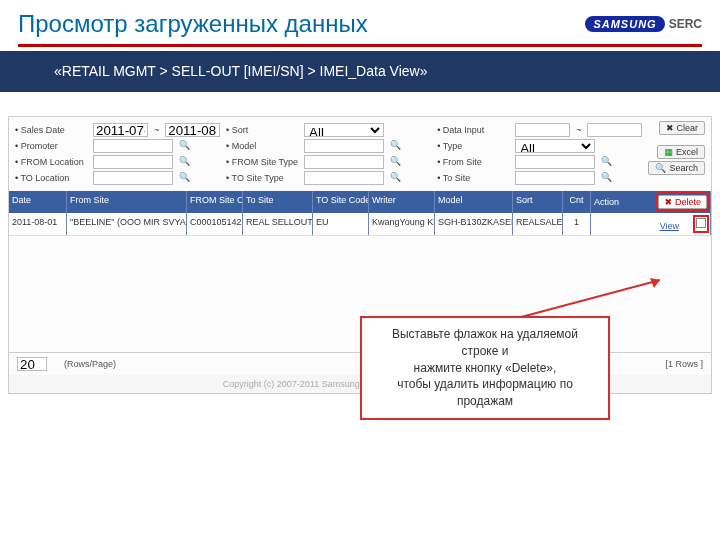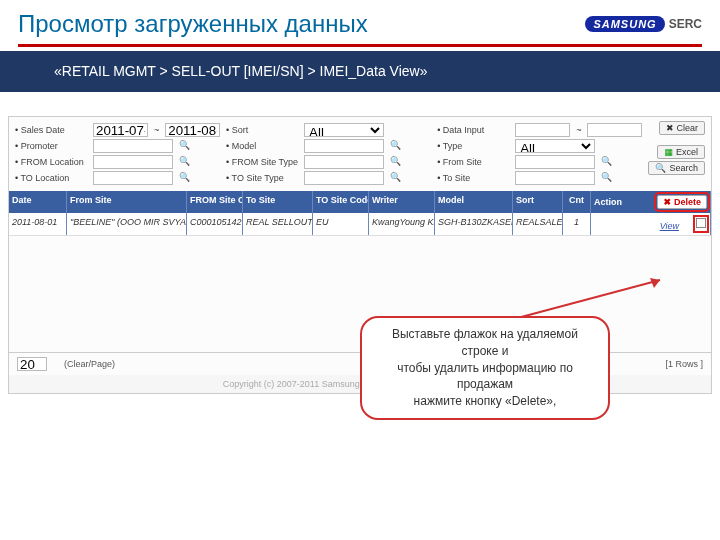--- a/index.html
+++ b/index.html
@@ -17,29 +17,29 @@
   .app { margin:24px 8px 0; border:1px solid #ccc; font-size:9px; background:#fcfcfc; }
   .filters { padding:4px 6px; }
   .frow { display:flex; align-items:center; gap:6px; margin:2px 0; }
   .flabel { color:#444; width:72px; }
   .flabel::before { content:"• "; color:#333; }
   .finput { border:1px solid #bbb; height:14px; background:#fff; }
   .w55{width:55px}.w30{width:30px}.w80{width:80px}
   .mag { width:12px;height:12px; display:inline-block; text-align:center; color:#888; }
   .right-col { margin-left:auto; display:flex; flex-direction:column; gap:2px; align-items:flex-end; }
   .btn { border:1px solid #aaa; padding:1px 6px; background:#f3f3f3; border-radius:2px; display:flex; align-items:center; gap:3px; }
-  .thead { display:flex; background:#3a5fa0; color:#fff; font-weight:bold; }
+  .thead { display:flex; background:#3a5fa0; color:#fff; font-weight:normal; }
   .th, .td { padding:4px 3px; border-right:1px solid #6b86bb; overflow:hidden; white-space:nowrap; }
-  .tr { display:flex; border-bottom:1px solid #ddd; background:#fff;font-style:italic; }
+  .tr { display:flex; border-bottom:1px solid #ddd; background:#fff; }
   .c-date{width:58px}.c-fs{width:120px}.c-fsc{width:56px}.c-ts{width:70px}.c-tsc{width:56px}.c-w{width:66px}.c-m{width:78px}.c-s{width:50px}.c-c{width:28px;text-align:center}.c-a{flex:1}
   .del-btn { background:#fff; border:1px solid #aaa; padding:1px 5px; border-radius:2px; display:inline-flex; align-items:center; gap:3px; color:#c00; outline:2px solid #e02020; outline-offset:1px; }
   .chk-box { outline:2px solid #e02020; padding:1px; }
   .chk { width:10px;height:10px; border:1px solid #888; display:inline-block; background:#fff; }
   .view-link { color:#3355aa; text-decoration:underline; margin-right:4px; }
-  .callout { position:absolute; left:360px; top:316px; width:250px; border:2px solid #d03030; border-radius:18px; background:#fff; padding:8px 10px; font-size:12px; text-align:center; line-height:1.4; }
+  .callout { position:absolute; left:360px; top:316px; width:250px; border:2px solid #d03030; border-radius:0; background:#fff; padding:8px 10px; font-size:12px; text-align:center; line-height:1.4; }
   .pager { display:flex; justify-content:space-between; align-items:center; padding:4px 8px; border-top:1px solid #ccc; margin-top:116px; color:#555; font-size:9px; }
   .copyright { text-align:center; color:#aaa; font-size:9px; padding:4px 0; background:#f6f6f6; display:flex; justify-content:center; align-items:center; gap:6px;}
   .samsung-sm { background:#1428a0; color:#fff; font-weight:bold; font-style:italic; padding:0 5px; border-radius:8px; font-size:8px; }
   svg.arrow { position:absolute; left:500px; top:280px; overflow:visible; }
 </style>
 </head>
 <body>
 <div class="slide">
 
 <div class="hdr">
@@ -172,36 +172,36 @@
     <div class="td c-c">1</div>
     <div class="td c-a" style="display:flex;align-items:flex-end;justify-content:flex-end;gap:12px">
       <span class="view-link">View</span>
       <span class="chk-box"><span class="chk"></span></span>
     </div>
   </div>
 
   <div class="pager">
     <div style="display:flex;gap:17px;align-items:center">
       <input class="finput w30" value="20" style="">
-      <span>(Clear/Page)</span>
+      <span>(Rows/Page)</span>
     </div>
     <div style="font-weight:bold">1</div>
     <div>[1 Rows ]</div>
   </div>
 
   <div class="copyright">
     <span>Copyright (c) 2007-2011 Samsung Electronics Co.,Ltd.</span>
     <span class="samsung-sm">SAMSUNG</span>
   </div>
 </div>
 
 <svg class="arrow" width="200" height="60">
   <line x1="10" y1="40" x2="160" y2="0" stroke="#d03030" stroke-width="2"></line>
   <polygon points="160,0 150,-2 154,8" fill="#d03030"></polygon>
 </svg>
 
 <div class="callout">
   <div>Выставьте флажок на удаляемой строке и</div>
+  <div>нажмите кнопку «Delete»,</div>
   <div>чтобы удалить информацию по продажам</div>
-  <div>нажмите кнопку «Delete»,</div>
 </div>
 
 </div>
 
 </body></html>

